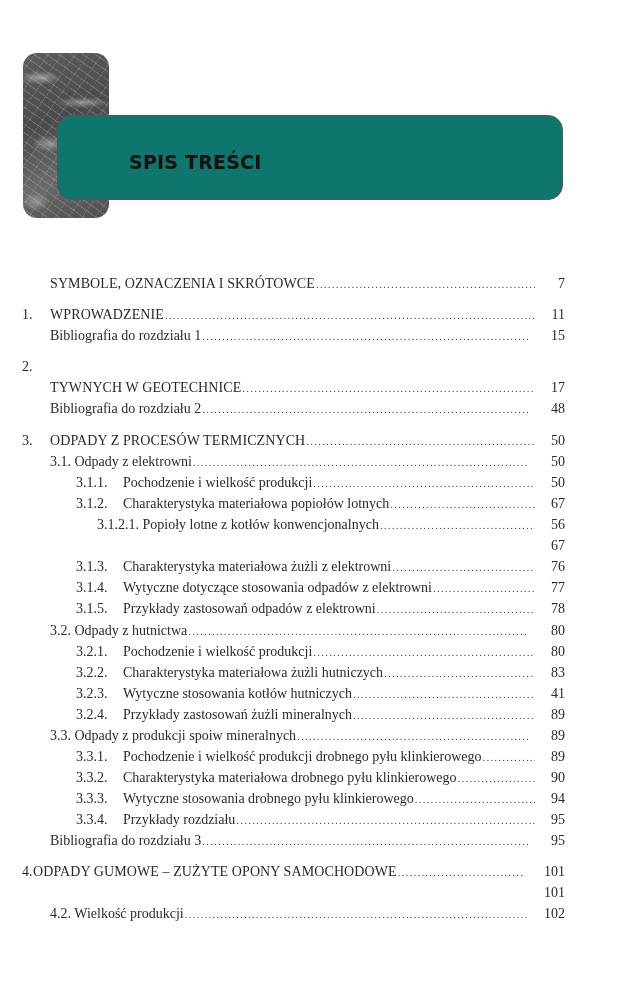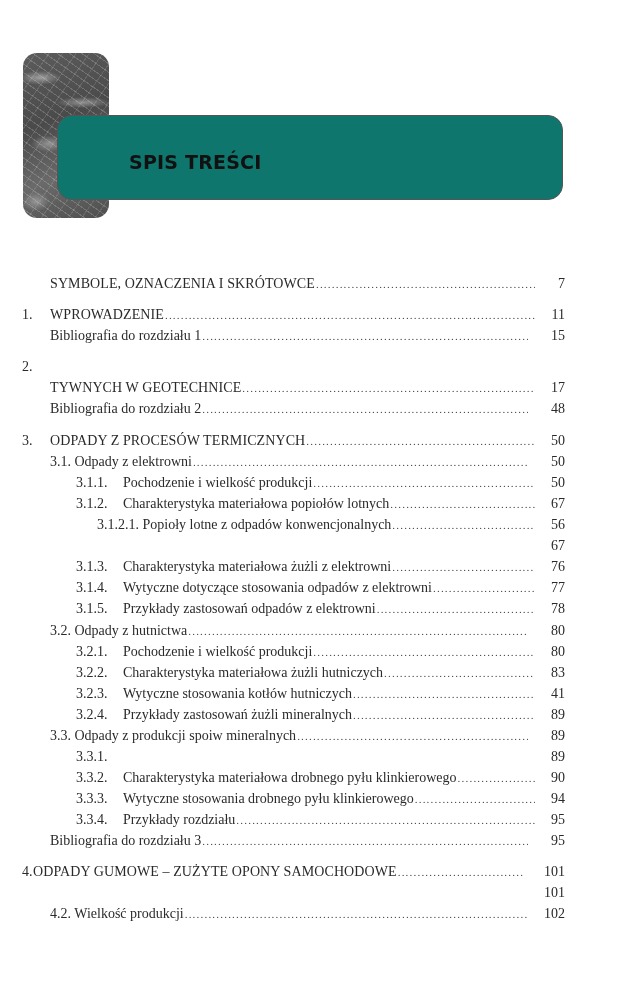--- a/index.html
+++ b/index.html
@@ -126,21 +126,21 @@
   <div class="row" style="top:494px">
     <span class="num" style="left:76px">3.1.2.</span>
     <div class="label" style="left:123px; width:412px">
       <span class="txt">Charakterystyka materiałowa popiołów lotnych</span>
         <span class="dots"></span>
     </div>
     <span class="page">67</span>
   </div>
   <div class="row" style="top:515px">
     <div class="label" style="left:97px; width:438px">
-      <span class="txt"><span>3.1.2.1.</span> <span>Popioły lotne z odpadów konwencjonalnych</span></span>
+      <span class="txt"><span>3.1.2.1.</span> <span>Popioły lotne z kotłów konwencjonalnych</span></span>
         <span class="dots"></span>
     </div>
     <span class="page">56</span>
   </div>
   <div class="row" style="top:536px">
     <span class="page">67</span>
   </div>
   <div class="row" style="top:557px">
     <span class="num" style="left:76px">3.1.3.</span>
     <div class="label" style="left:123px; width:412px">
@@ -206,20 +206,24 @@
   </div>
   <div class="row" style="top:726px">
     <div class="label" style="left:50px; width:478px">
       <span class="txt"><span>3.3.</span> <span>Odpady z produkcji spoiw mineralnych</span></span>
         <span class="dots"></span>
     </div>
     <span class="page">89</span>
   </div>
   <div class="row" style="top:747px">
     <span class="num" style="left:76px">3.3.1.</span>
+    <div class="label" style="left:123px; width:412px">
+      <span class="txt">Pochodzenie i wielkość produkcji drobnego pyłu klinkierowego</span>
+        <span class="dots"></span>
+    </div>
     <span class="page">89</span>
   </div>
   <div class="row" style="top:768px">
     <span class="num" style="left:76px">3.3.2.</span>
     <div class="label" style="left:123px; width:412px">
       <span class="txt">Charakterystyka materiałowa drobnego pyłu klinkierowego</span>
         <span class="dots"></span>
     </div>
     <span class="page">90</span>
   </div>

